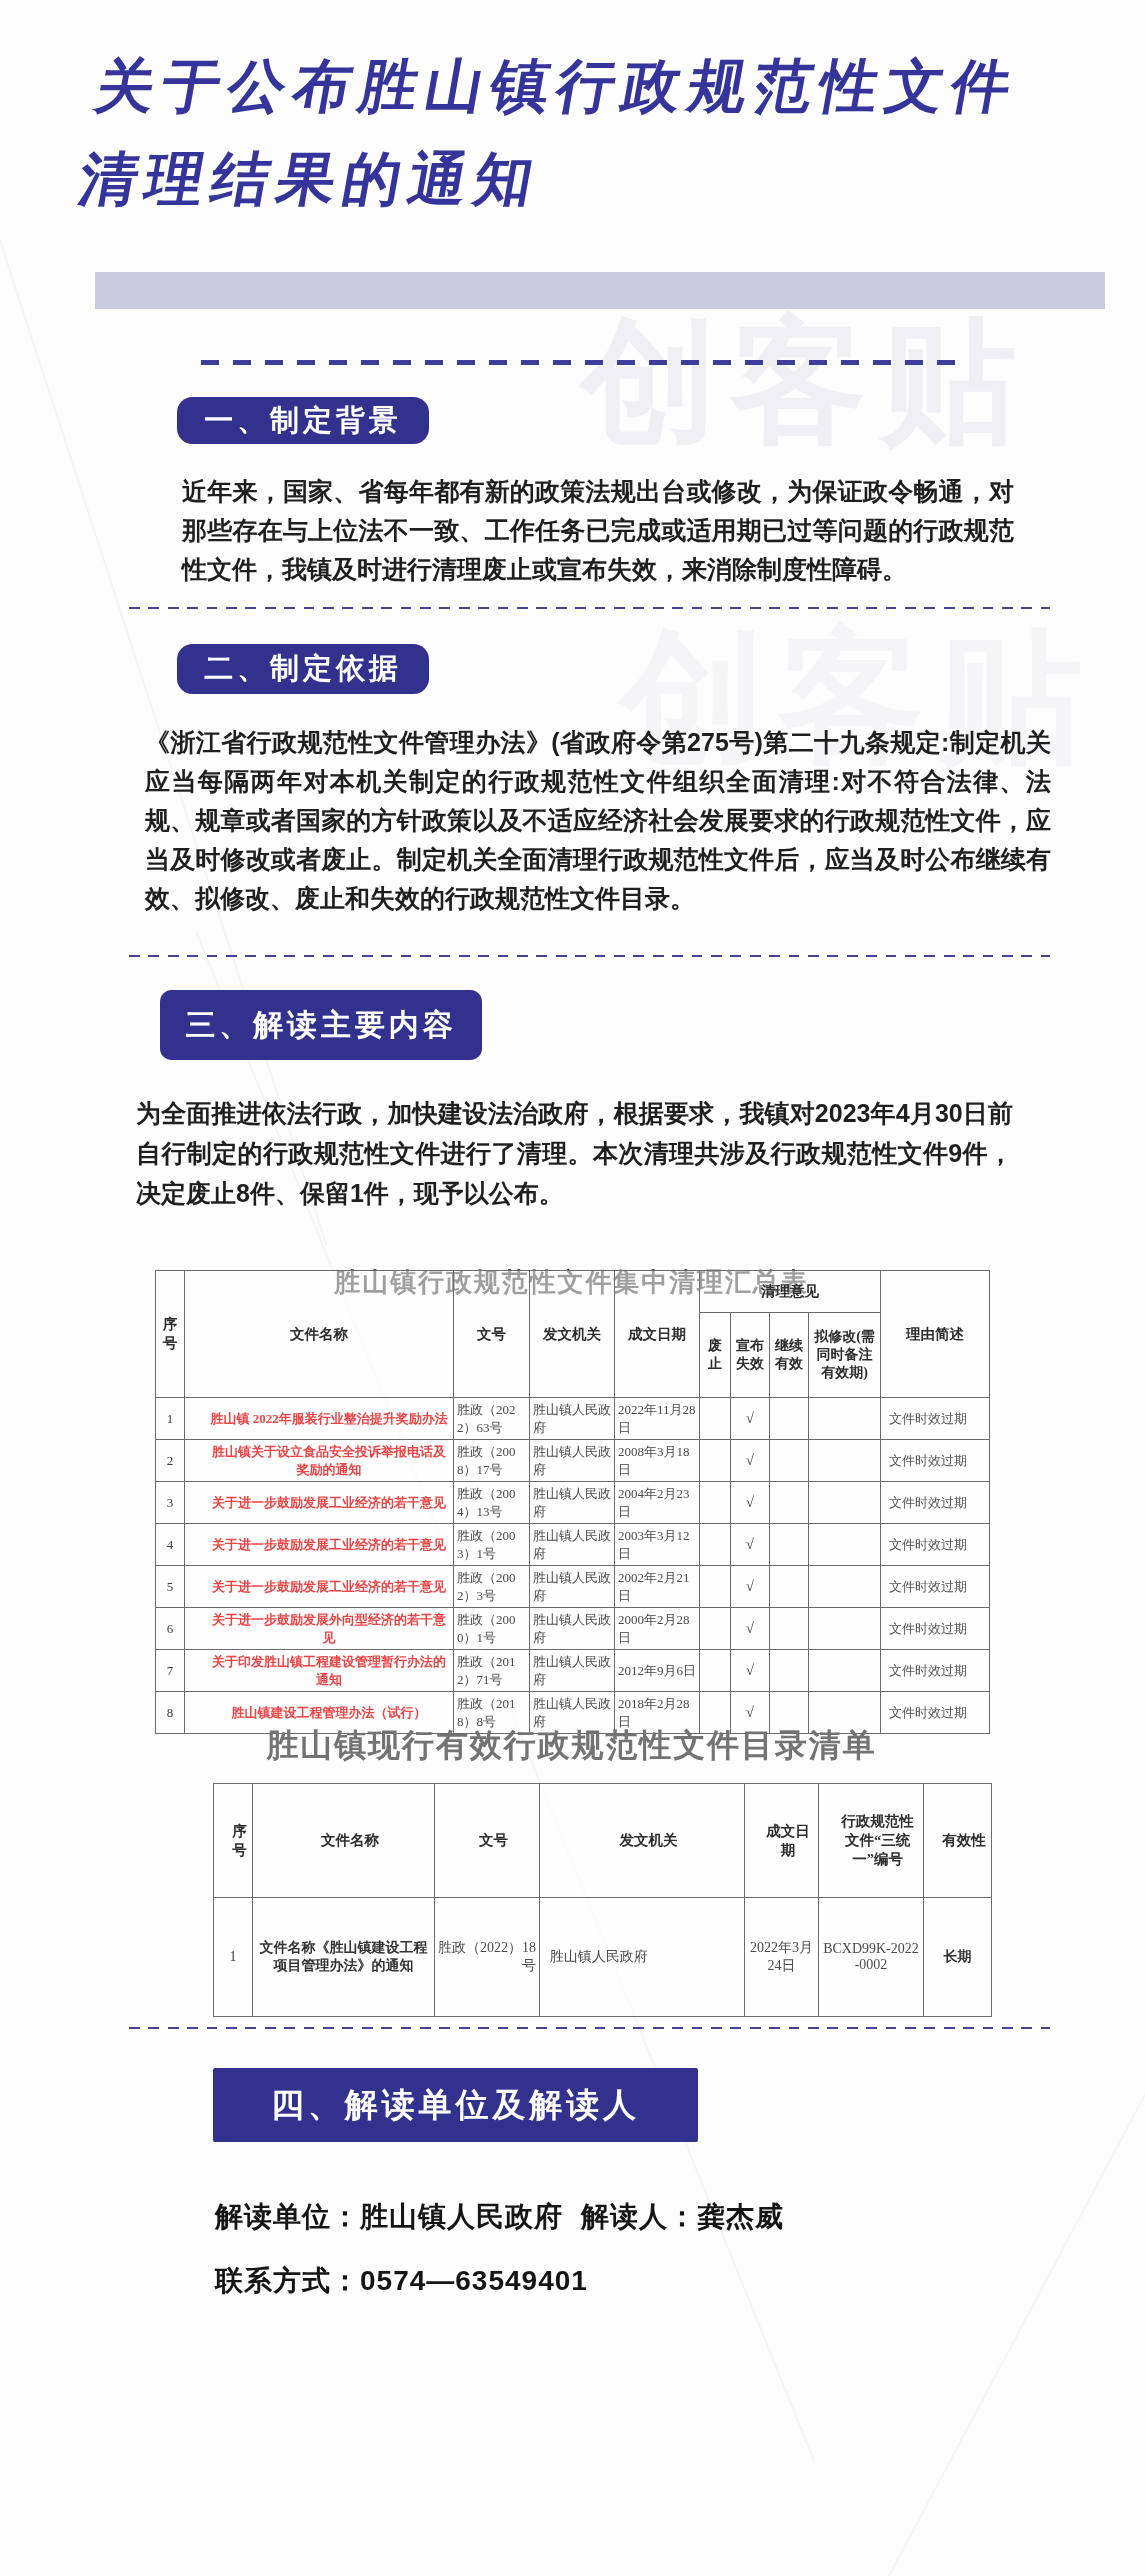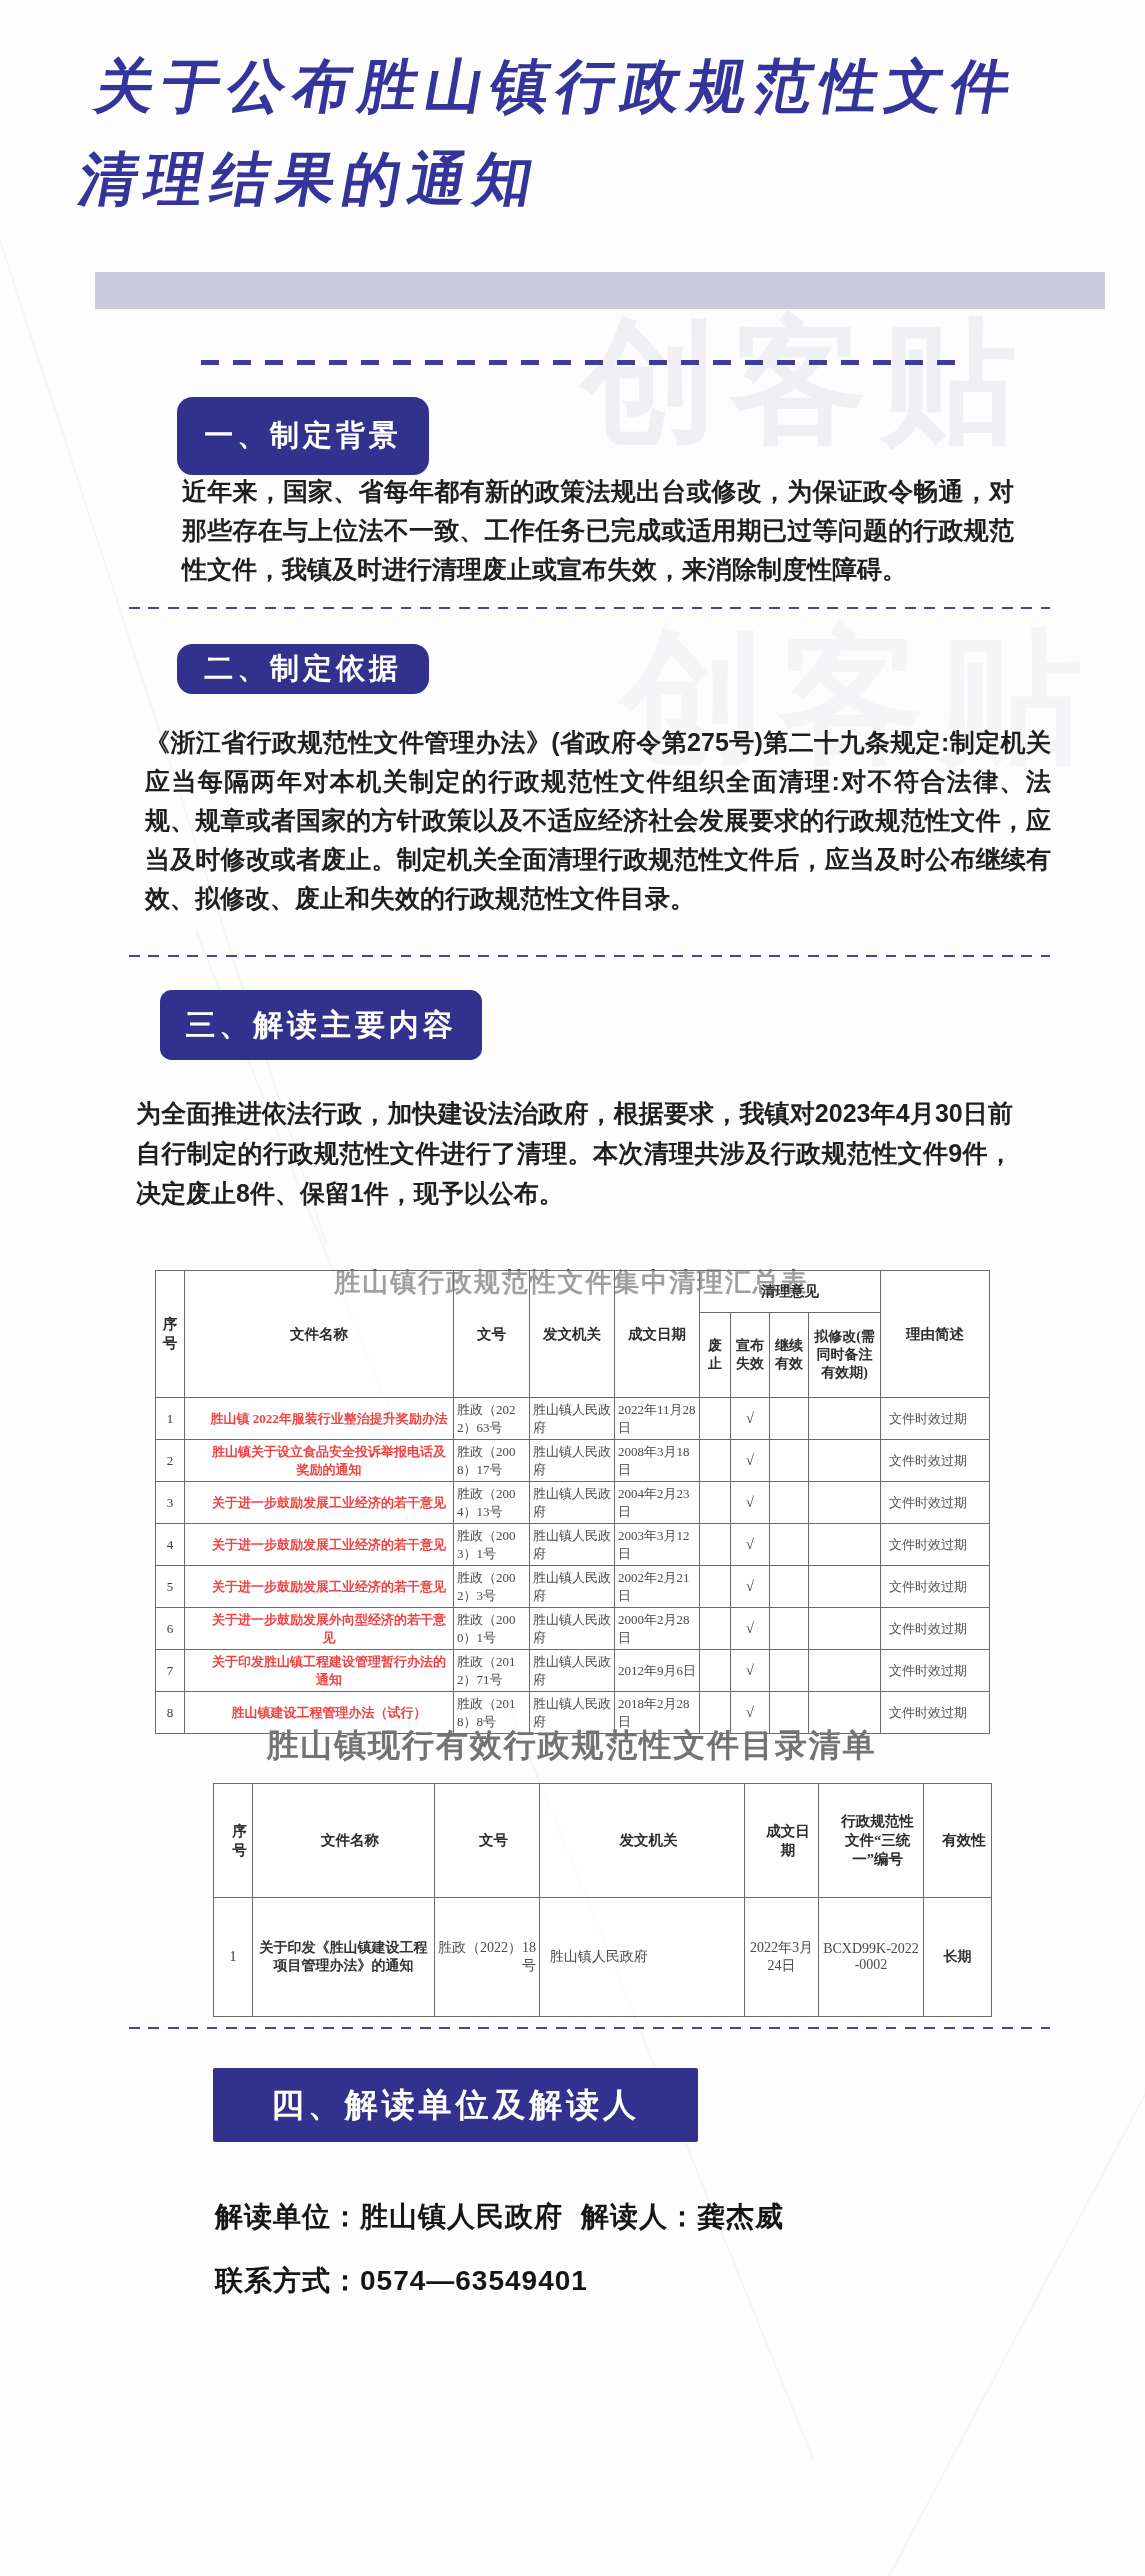--- a/index.html
+++ b/index.html
@@ -29,21 +29,21 @@
   .lavender-bar{position:absolute;left:95px;top:272px;width:1010px;height:37px;background:#c9c9df;}
 
   .dash-thick{position:absolute;left:201px;top:360px;width:762px;height:4.8px;
     background:repeating-linear-gradient(90deg,#3d3d9b 0 18.4px,transparent 18.4px 32px);}
   .dash-thin{position:absolute;left:129px;width:921px;height:1.9px;
     background:repeating-linear-gradient(90deg,#44449b 0 10.7px,transparent 10.7px 19.4px);}
   #dash2{top:607px;} #dash3{top:955px;} #dash4{top:2027px;}
 
   .sec-box{position:absolute;background:#32318e;color:#fff;font-weight:bold;
     display:flex;align-items:center;justify-content:center;letter-spacing:3.9px;}
-  #sec1{left:177px;top:397px;width:252px;height:78px;border-radius:15.5px;font-size:29px;}
+  #sec1{left:177px;top:397px;width:252px;height:47px;border-radius:15.5px;font-size:29px;}
   #sec2{left:177px;top:644px;width:252px;height:50px;border-radius:15.5px;font-size:29px;}
   #sec3{left:160px;top:990px;width:322px;height:70px;border-radius:11.6px;font-size:30px;}
   #sec4{left:213px;top:2068px;width:485px;height:74px;border-radius:1.9px;font-size:33px;}
 
   .body-text{position:absolute;color:#1f1f1f;font-weight:bold;text-align:justify;}
   #body1{left:182px;top:472px;width:832px;font-size:25px;line-height:39px;}
   #body2{left:145px;top:723px;width:906px;font-size:25px;line-height:39px;}
   #body3{left:136px;top:1093px;width:877px;font-size:25px;line-height:40px;}
 
   .tbl-title{position:absolute;left:155px;width:833px;text-align:center;font-weight:bold;margin-top:28px;}
@@ -267,21 +267,21 @@
       <th>文号</th>
       <th>发文机关</th>
       <th>成文日期</th>
       <th>行政规范性文件“三统一”编号</th>
       <th>有效性</th>
     </tr>
   </thead>
   <tbody>
       <tr>
         <td class="col-seq">1</td>
-        <td class="col-name">关于印发《胜山镇建设工程项目管理办法》的通知</td>
+        <td class="col-name">文件名称《胜山镇建设工程项目管理办法》的通知</td>
         <td class="col-doc_no">胜政（2022）18号</td>
         <td class="col-issuer">胜山镇人民政府</td>
         <td class="col-date">2022年3月24日</td>
         <td class="col-unify_no">BCXD99K-2022-0002</td>
         <td class="col-validity">长期</td>
       </tr>
     </tbody>
 </table>
 
 <div class="dash-thin" id="dash4"></div>

